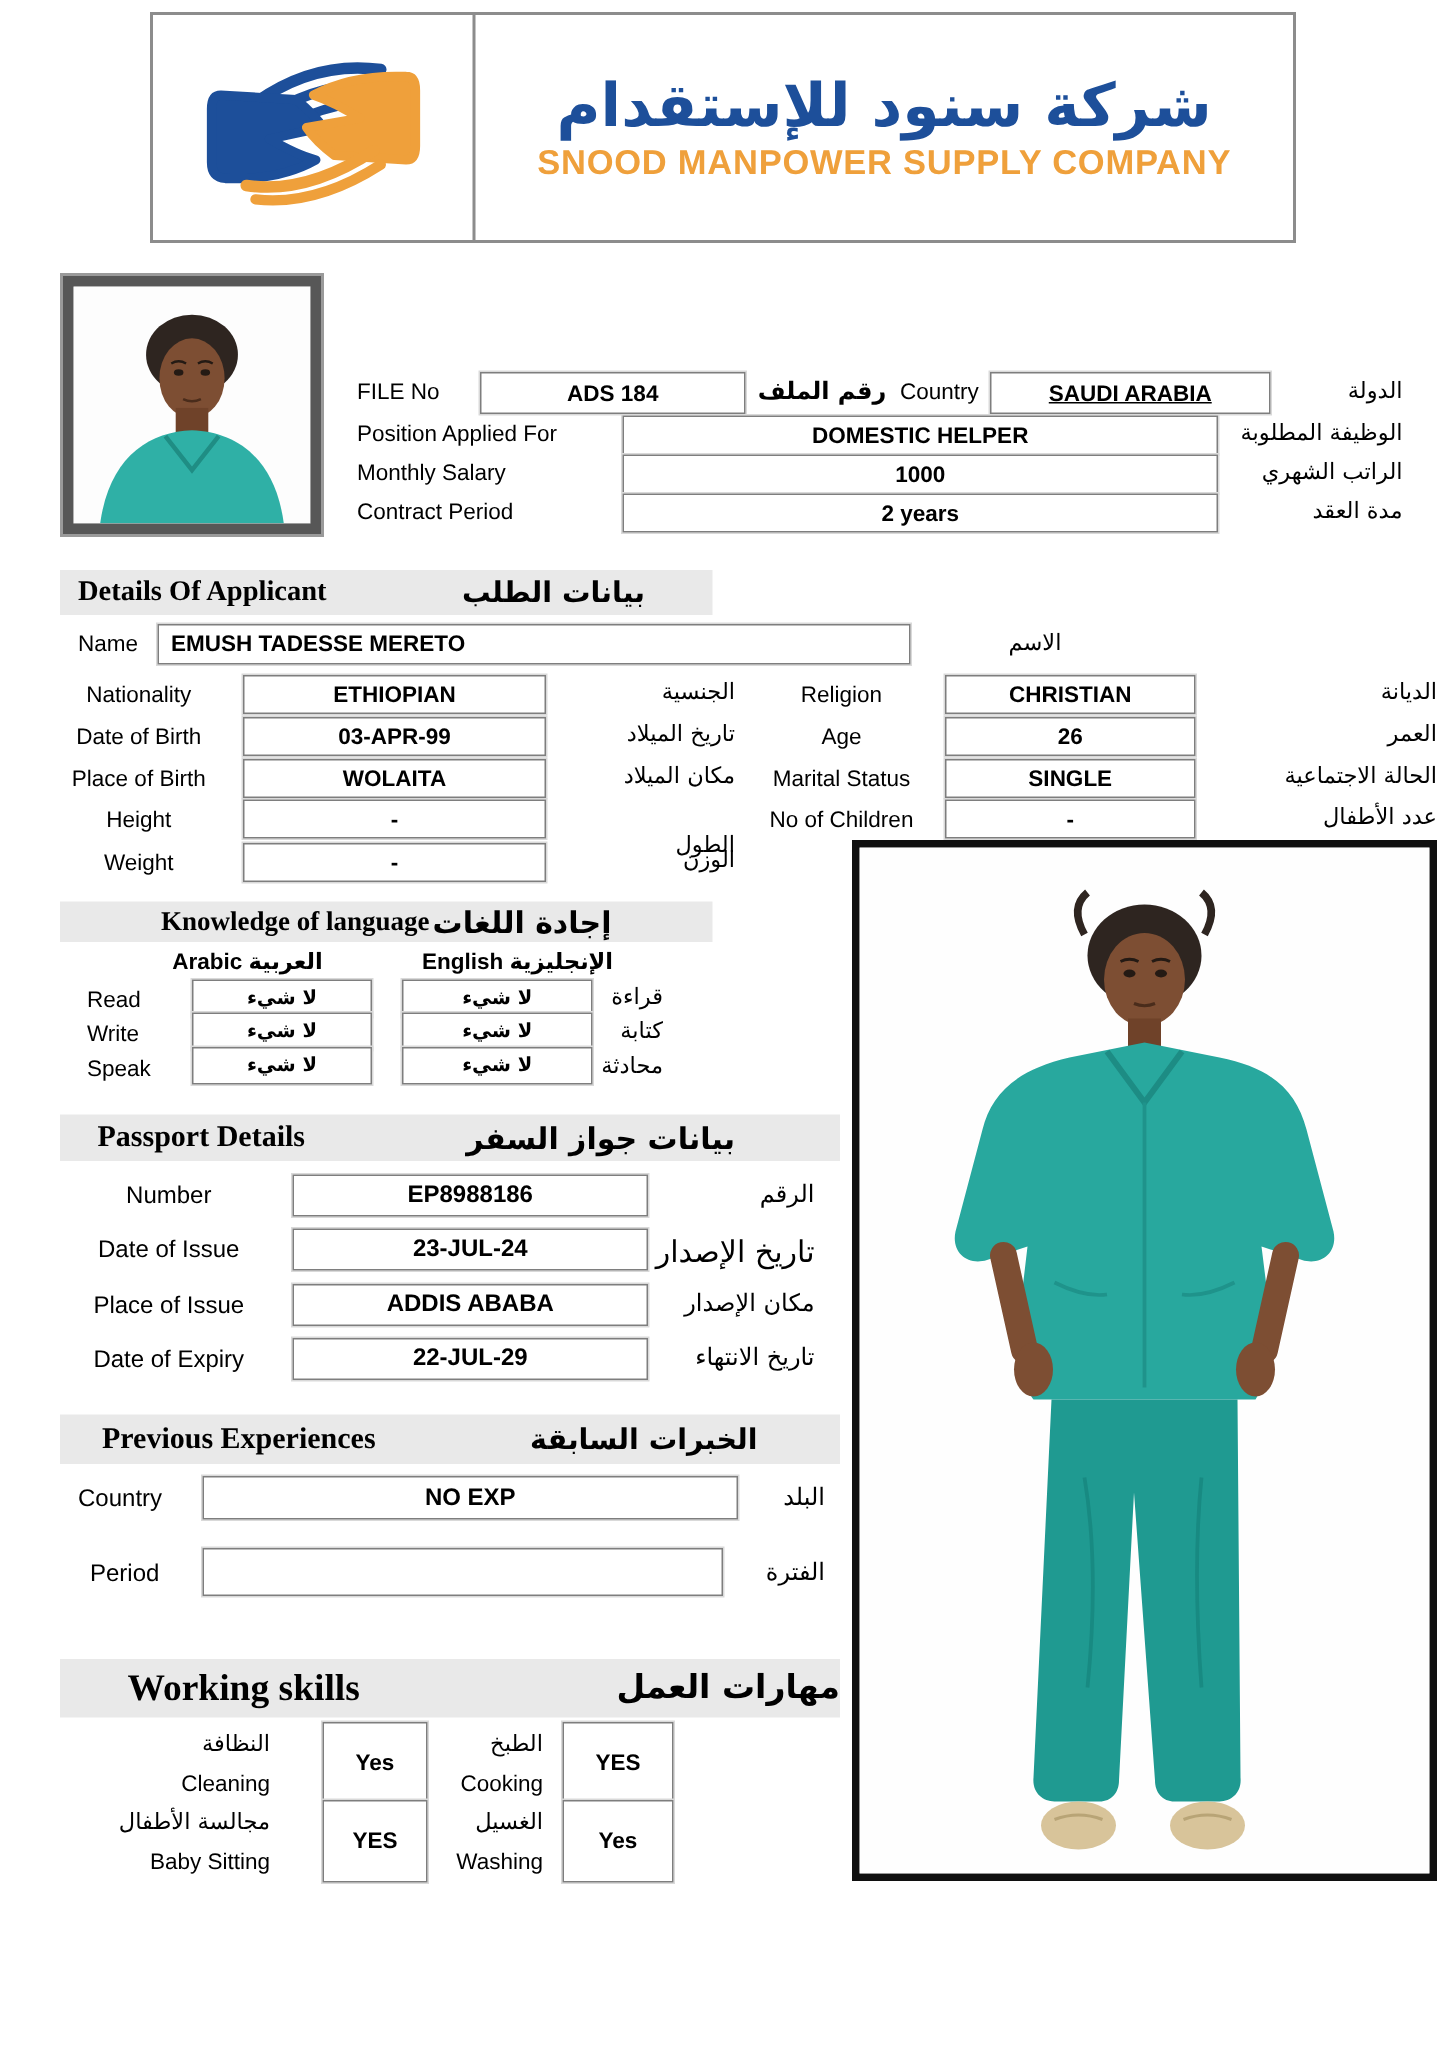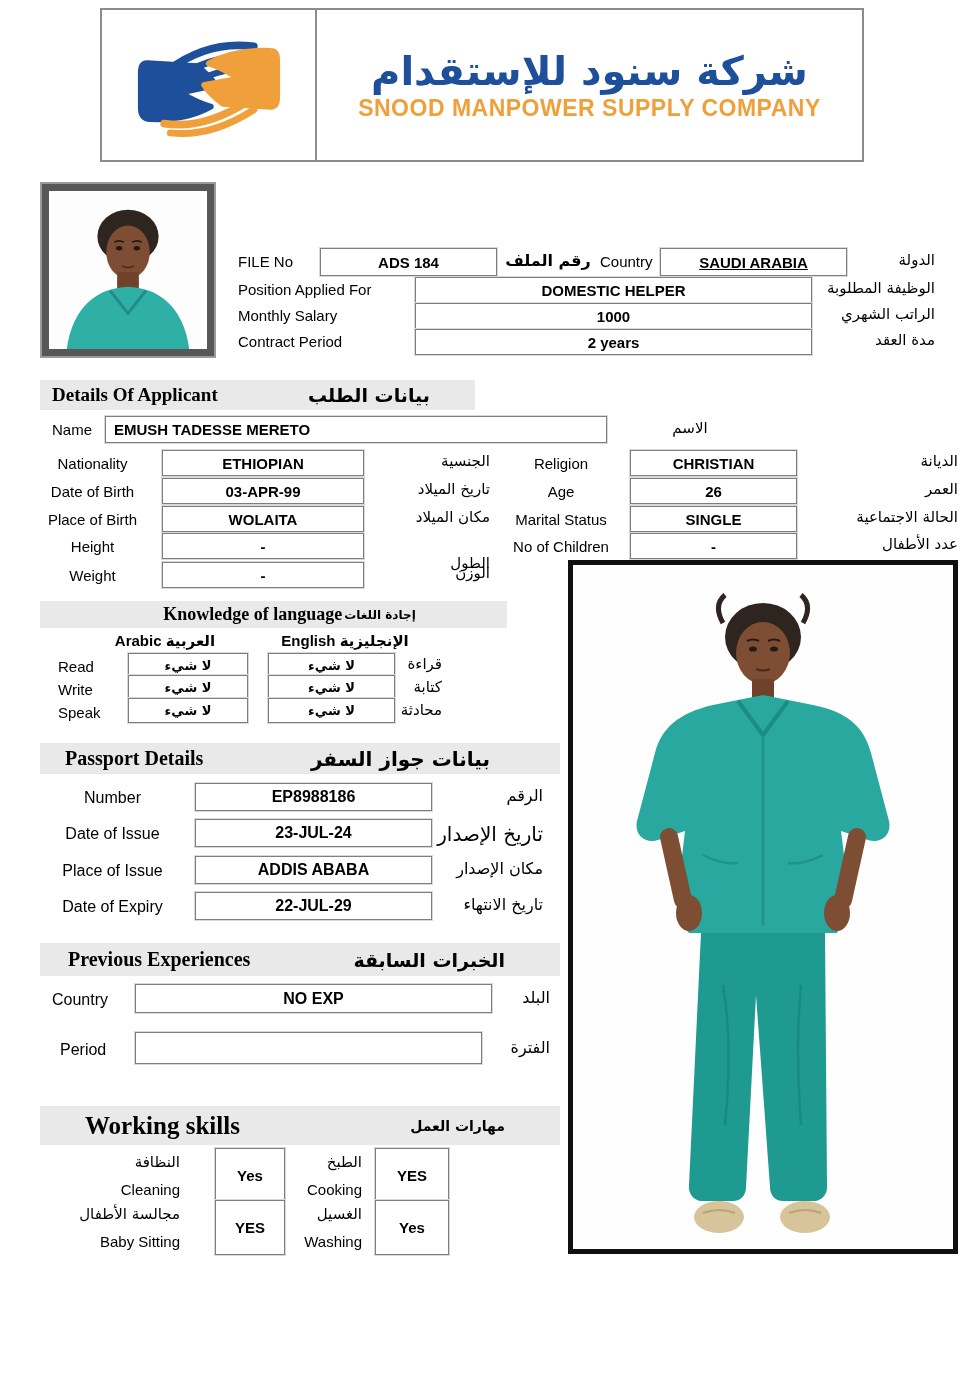--- a/index.html
+++ b/index.html
@@ -157,23 +157,23 @@
       <span class="val">SINGLE</span>
     </div>
   <div class="lbl ar right" style="left:810px;top:508px;width:148px;">الحالة الاجتماعية</div>
 
   <div class="lbl center" style="left:505px;top:538px;width:112px;">No of Children</div>
   <div class="box" style="left:630px;top:533px;width:165px;height:24px;">
       <span class="val">-</span>
     </div>
   <div class="lbl ar right" style="left:810px;top:535px;width:148px;">عدد الأطفال</div>
 
-  <div class="bar" style="left:40px;top:601px;width:435px;height:27px;justify-content:center;gap:2px;padding-left:32px;">
+  <div class="bar" style="left:40px;top:601px;width:435px;height:27px;justify-content:center;gap:2px;">
     <div class="serif" style="font-size:18px;">Knowledge of language</div>
-    <div class="arb" style="font-size:12px;text-align:center;">إجادة اللغات</div>
+    <div class="arb" style="font-size:20px;text-align:center;">إجادة اللغات</div>
   </div>
   <div class="abs" style="left:85px;top:632px;width:160px;text-align:center;font-weight:bold;font-size:15px;">
     <span>Arabic</span>
     <span class="arb" style="font-size:15px;">العربية</span>
   </div>
   <div class="abs" style="left:265px;top:632px;width:160px;text-align:center;font-weight:bold;font-size:15px;">
     <span>English</span>
     <span class="arb" style="font-size:15px;">الإنجليزية</span>
   </div>
 
@@ -248,21 +248,21 @@
 
   <div class="lbl" style="left:60px;top:1040px;font-size:16px;">Period</div>
   <div class="box" style="left:135px;top:1032px;width:345px;height:30px;">
       <span class="val" style="font-size:16px;"></span>
     </div>
   <div class="lbl ar right" style="left:495px;top:1038px;width:55px;font-size:16px;">الفترة</div>
 
   <div class="bar" style="left:40px;top:1106px;width:520px;height:39px;">
     <div class="serif" style="font-size:25px;padding-left:45px;">Working skills</div>
     <div style="flex:1"></div>
-    <div class="arb" style="font-size:14px;padding-right:55px;">مهارات العمل</div>
+    <div class="arb" style="font-size:22px;">مهارات العمل</div>
   </div>
 
   <div class="lbl ar right" style="left:40px;top:1153px;width:140px;">النظافة</div>
   <div class="lbl right" style="left:40px;top:1181px;width:140px;">Cleaning</div>
   <div class="box" style="left:215px;top:1148px;width:68px;height:53px;">
       <span class="val">Yes</span>
     </div>
 
   <div class="lbl ar right" style="left:288px;top:1153px;width:74px;">الطبخ</div>
   <div class="lbl right" style="left:288px;top:1181px;width:74px;">Cooking</div>

